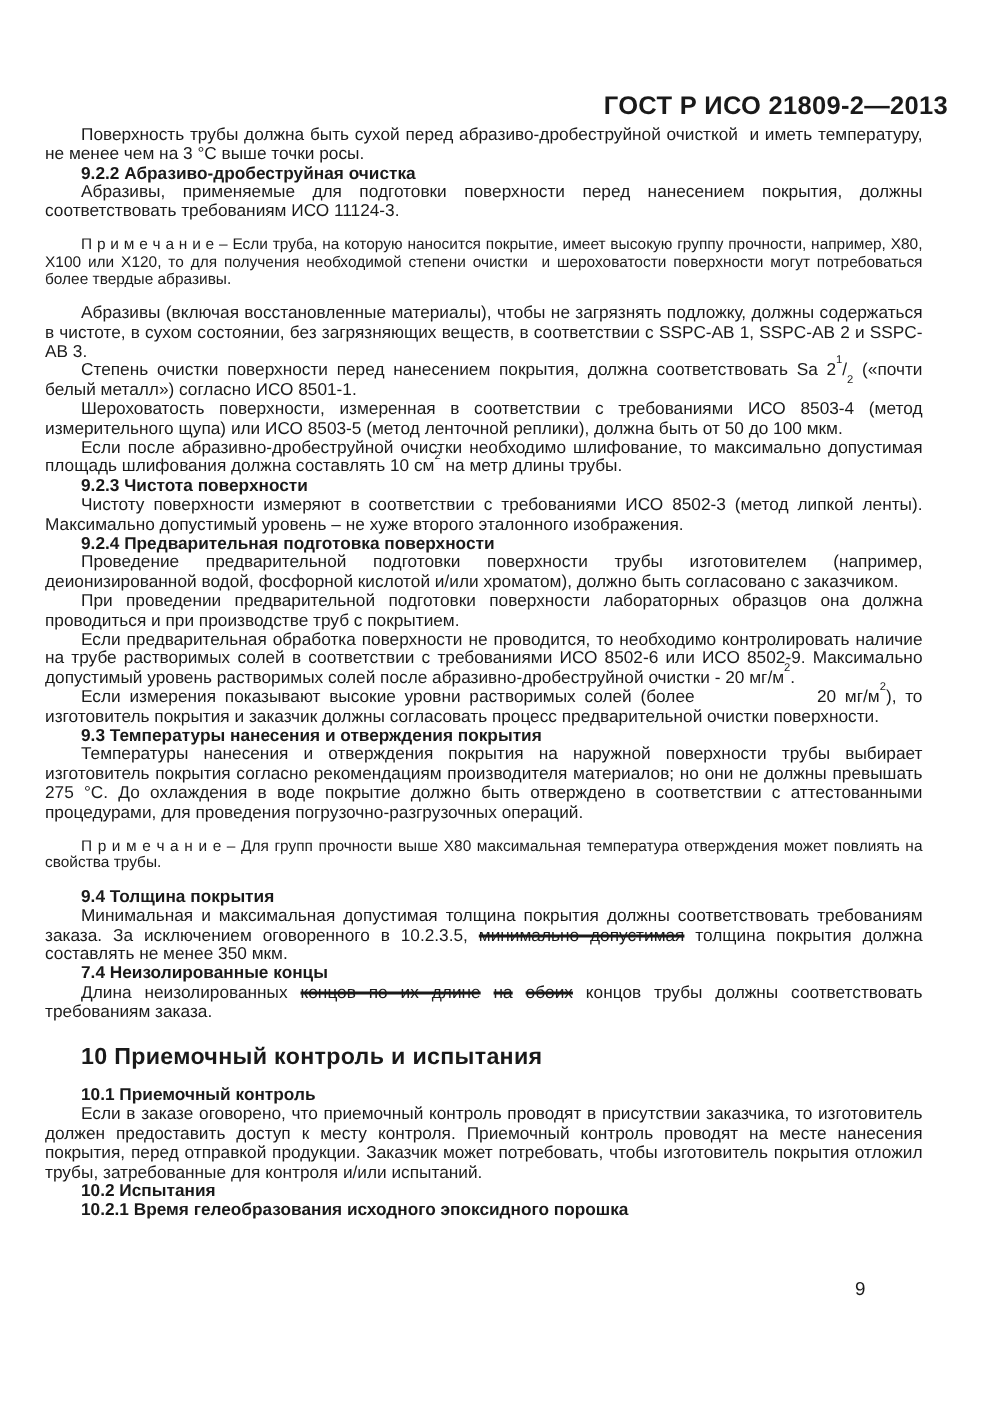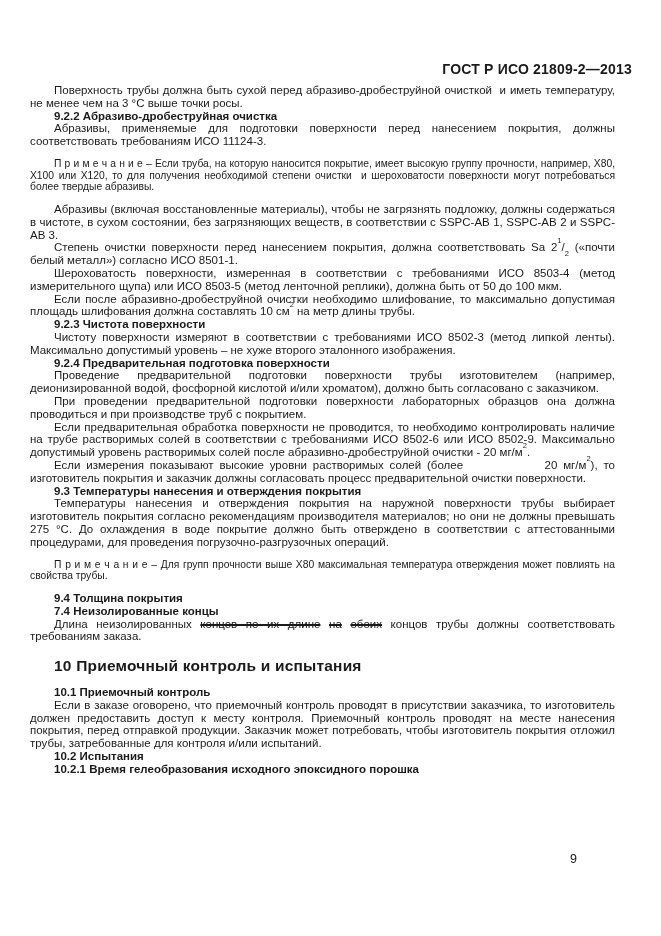--- a/index.html
+++ b/index.html
@@ -7,21 +7,21 @@
   .page {
     position:relative;
     width:661px; height:936px;
     background:#ffffff;
     font-family:"Liberation Sans", sans-serif;
     color:#1a1a1a;
     overflow:hidden;
   }
   .doc-header {
     position:absolute; top:61px; left:47px; width:585px;
-    text-align:right; font-weight:bold; font-size:14px;
+    text-align:right; font-weight:bold; font-size:17px;
     letter-spacing:0.2px;
   }
   .content {
     position:absolute; top:84px; left:30px; width:585px;
     font-size:11.5px; line-height:12.8px; text-align:justify;
   }
   .blk { margin:0; }
   .blk.p, .blk.h, .blk.note, .blk.h1 { text-indent:24px; }
   .blk.h { font-weight:bold; }
   .blk.note { font-size:10.3px; line-height:11.7px; margin:10px 0; }
@@ -53,20 +53,21 @@
       <div class="blk p"><span>Чистоту поверхности измеряют в соответствии с требованиями ИСО 8502-3 (метод липкой ленты). Максимально допустимый уровень – не хуже второго эталонного изображения.</span></div>
       <div class="blk h"><span>9.2.4 Предварительная подготовка поверхности</span></div>
       <div class="blk p"><span>Проведение предварительной подготовки поверхности трубы изготовителем (например, деионизированной водой, фосфорной кислотой и/или хроматом), должно быть согласовано с заказчиком.</span></div>
       <div class="blk p"><span>При проведении предварительной подготовки поверхности лабораторных образцов она должна проводиться и при производстве труб с покрытием.</span></div>
       <div class="blk p"><span>Если предварительная обработка поверхности не проводится, то необходимо контролировать наличие на трубе растворимых солей в соответствии с требованиями ИСО 8502-6 или ИСО 8502-9. Максимально допустимый уровень растворимых солей после абразивно-дробеструйной очистки - 20 мг/м</span><sup class="seg-sup">2</sup><span>.</span></div>
       <div class="blk p"><span>Если измерения показывают высокие уровни растворимых солей (более&nbsp;&nbsp;&nbsp;&nbsp;&nbsp;&nbsp;&nbsp;&nbsp;&nbsp;&nbsp;&nbsp;&nbsp;&nbsp; 20 мг/м</span><sup class="seg-sup">2</sup><span>), то изготовитель покрытия и заказчик должны согласовать процесс предварительной очистки поверхности.</span></div>
       <div class="blk h"><span>9.3 Температуры нанесения и отверждения покрытия</span></div>
       <div class="blk p"><span>Температуры нанесения и отверждения покрытия на наружной поверхности трубы выбирает изготовитель покрытия согласно рекомендациям производителя материалов; но они не должны превышать 275 °С. До охлаждения в воде покрытие должно быть отверждено в соответствии с аттестованными процедурами, для проведения погрузочно-разгрузочных операций.</span></div>
       <div class="blk note"><span>П р и м е ч а н и е – Для групп прочности выше X80 максимальная температура отверждения может повлиять на свойства трубы.</span></div>
       <div class="blk h"><span>9.4 Толщина покрытия</span></div>
+      <div class="blk p"><span>Минимальная и максимальная допустимая толщина покрытия должны соответствовать требованиям заказа. За исключением оговоренного в 10.2.3.5, </span><s class="seg-strike">минимально допустимая</s><span> толщина покрытия должна составлять не менее 350 мкм.</span></div>
       <div class="blk h"><span>7.4 Неизолированные концы</span></div>
       <div class="blk p"><span>Длина неизолированных </span><s class="seg-strike">концов по их длине</s><span> </span><s class="seg-strike">на</s><span> </span><s class="seg-strike">обоих</s><span> концов трубы должны соответствовать требованиям заказа.</span></div>
       <div class="blk h1"><span>10 Приемочный контроль и испытания</span></div>
       <div class="blk h"><span>10.1 Приемочный контроль</span></div>
       <div class="blk p"><span>Если в заказе оговорено, что приемочный контроль проводят в присутствии заказчика, то изготовитель должен предоставить доступ к месту контроля. Приемочный контроль проводят на месте нанесения покрытия, перед отправкой продукции. Заказчик может потребовать, чтобы изготовитель покрытия отложил трубы, затребованные для контроля и/или испытаний.</span></div>
       <div class="blk h"><span>10.2 Испытания</span></div>
       <div class="blk h"><span>10.2.1 Время гелеобразования исходного эпоксидного порошка</span></div>
     </div>
 
   <div class="page-number">9</div>

